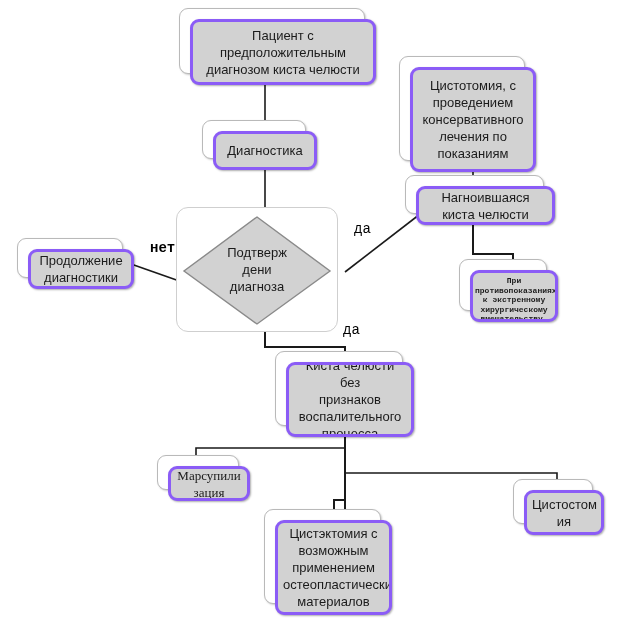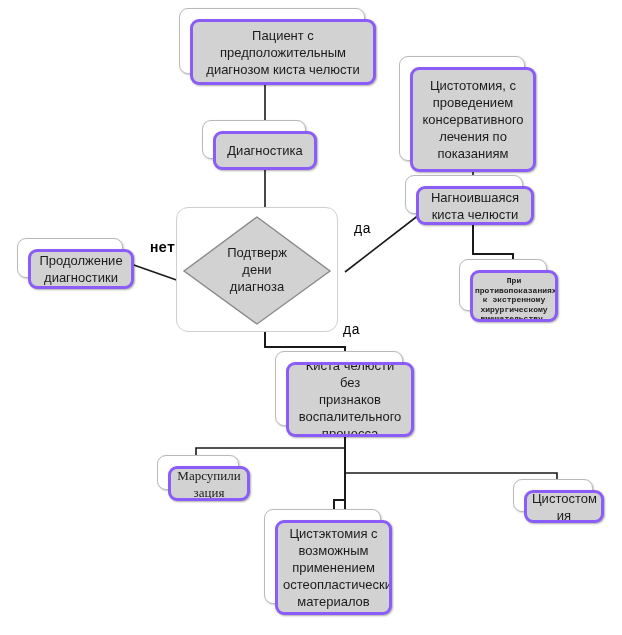--- a/index.html
+++ b/index.html
@@ -187,21 +187,21 @@
     <div class="backing"></div>
     <div class="face">
       <span class="label">Цистотомия, с
 проведением
 консервативного
 лечения по
 показаниям</span>
     </div>
   </div>
 
-  <div class="node" style="left:416px; top:186px; width:118px; height:39px;">
+  <div class="node" style="left:416px; top:186px; width:139px; height:39px;">
     <div class="backing"></div>
     <div class="face">
       <span class="label">Нагноившаяся
 киста челюсти</span>
     </div>
   </div>
 
   <div class="node tiny" style="left:470px; top:270px; width:88px; height:52px;font-family:Liberation Mono, monospace;">
     <div class="backing"></div>
     <div class="face">
@@ -245,21 +245,21 @@
   </div>
 
   <div class="node" style="left:168px; top:466px; width:82px; height:35px;font-family:Liberation Serif, serif;">
     <div class="backing"></div>
     <div class="face">
       <span class="label">Марсупили
 зация</span>
     </div>
   </div>
 
-  <div class="node" style="left:524px; top:490px; width:80px; height:33px;">
+  <div class="node" style="left:524px; top:490px; width:80px; height:45px;">
     <div class="backing"></div>
     <div class="face">
       <span class="label">Цистостом
 ия</span>
     </div>
   </div>
 
   <div class="node" style="left:275px; top:520px; width:117px; height:95px;">
     <div class="backing"></div>
     <div class="face">

